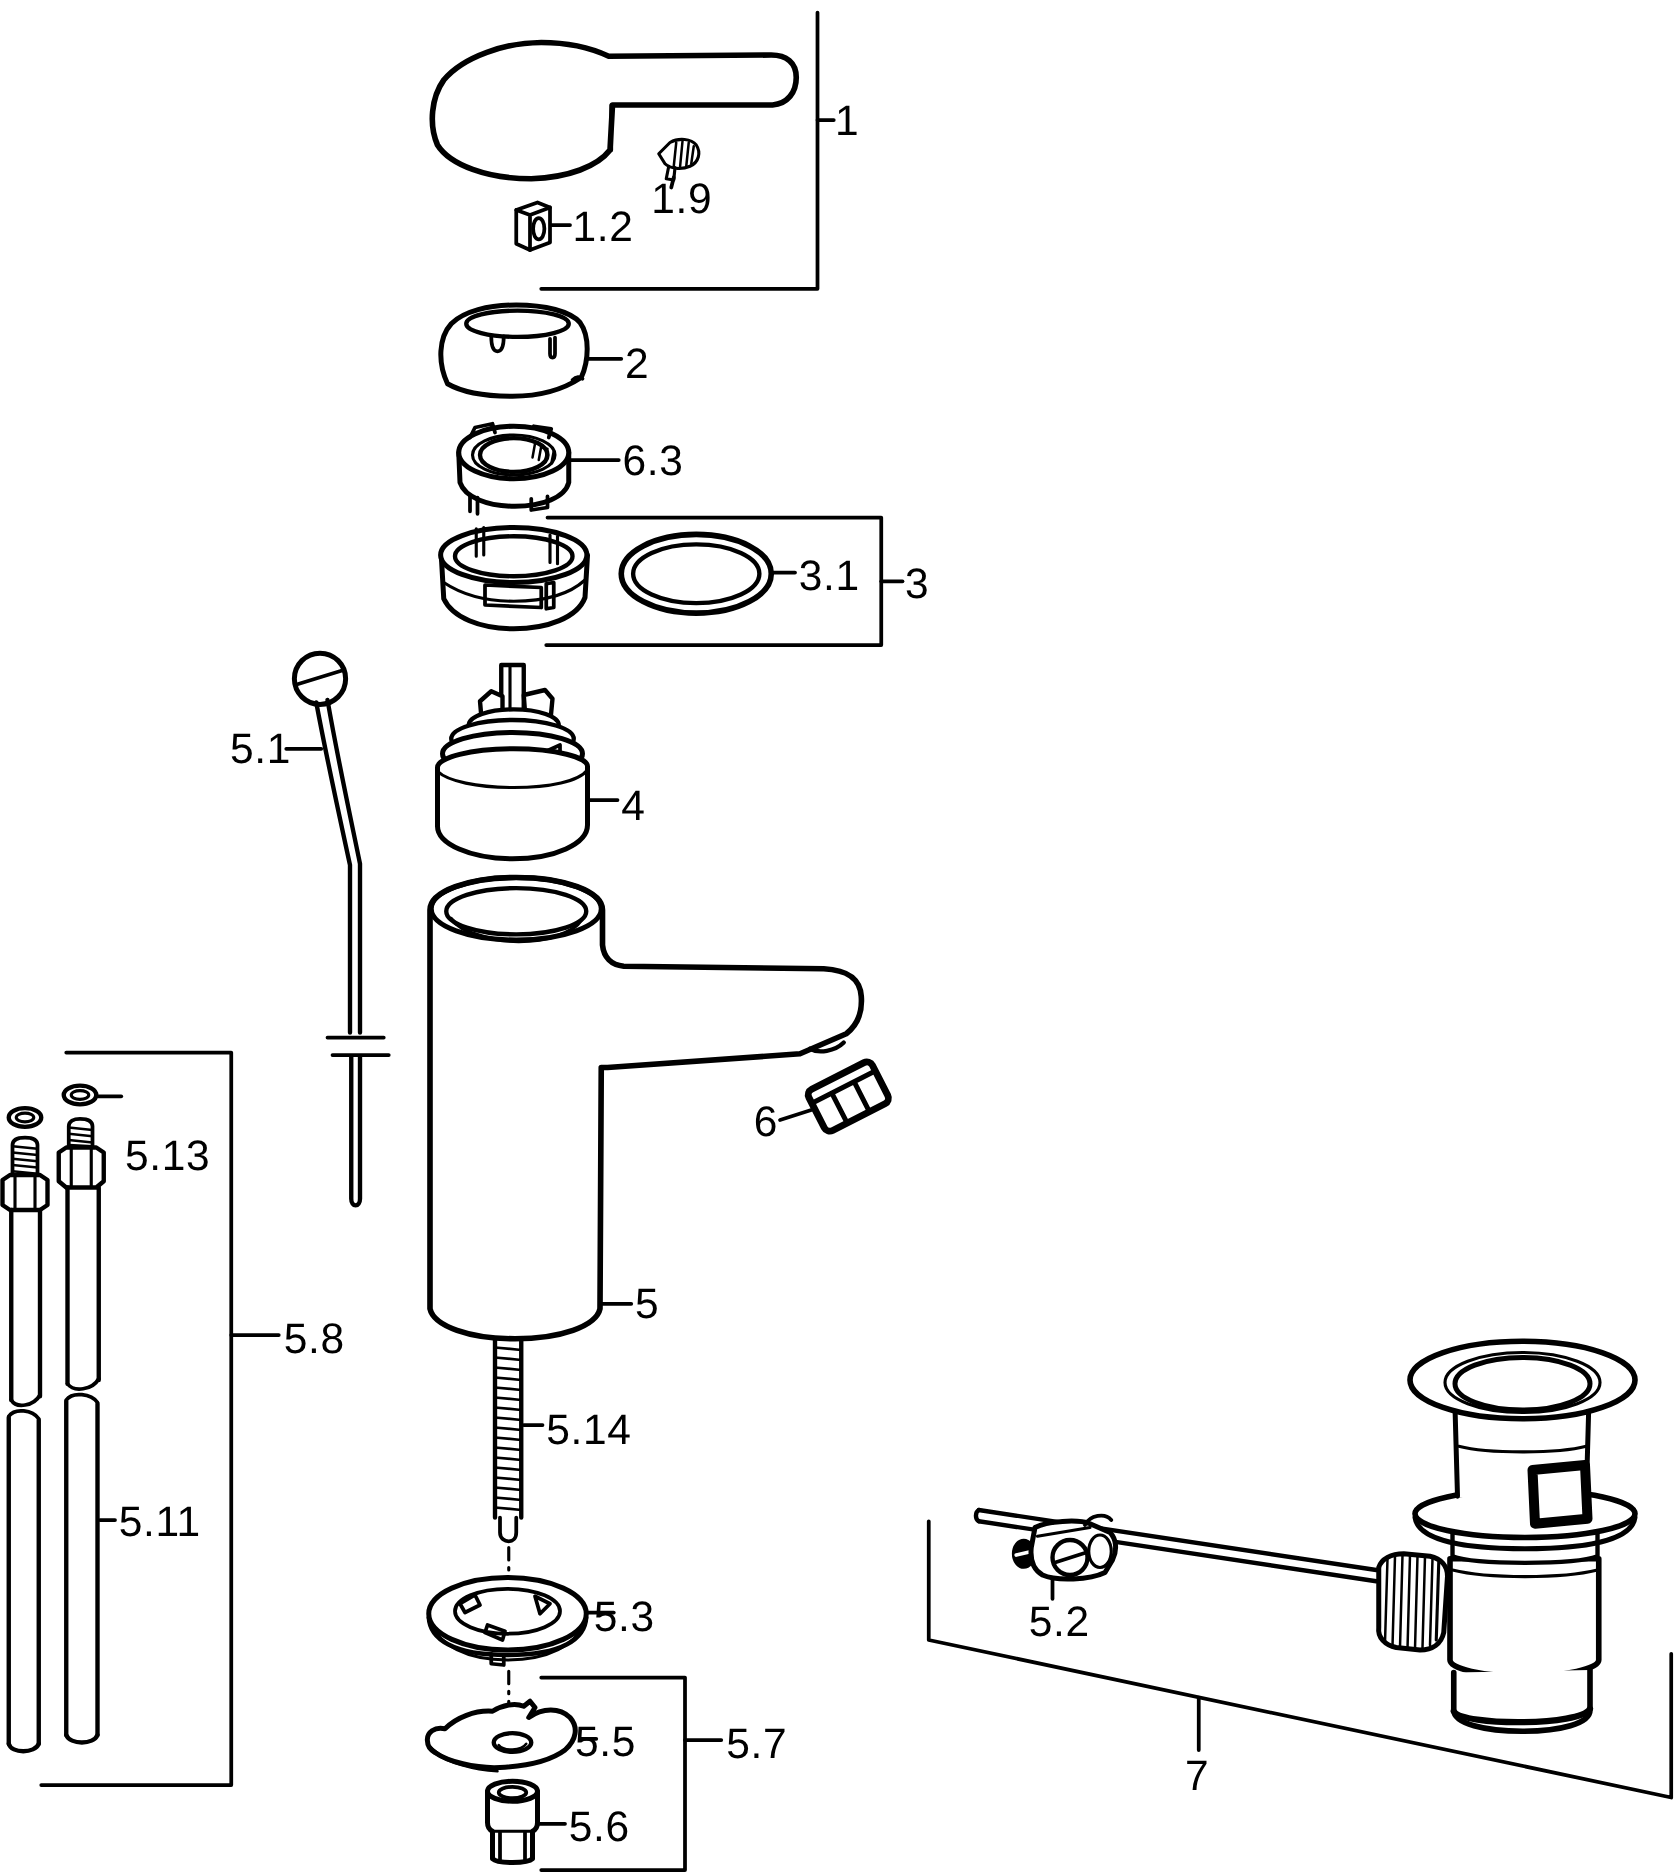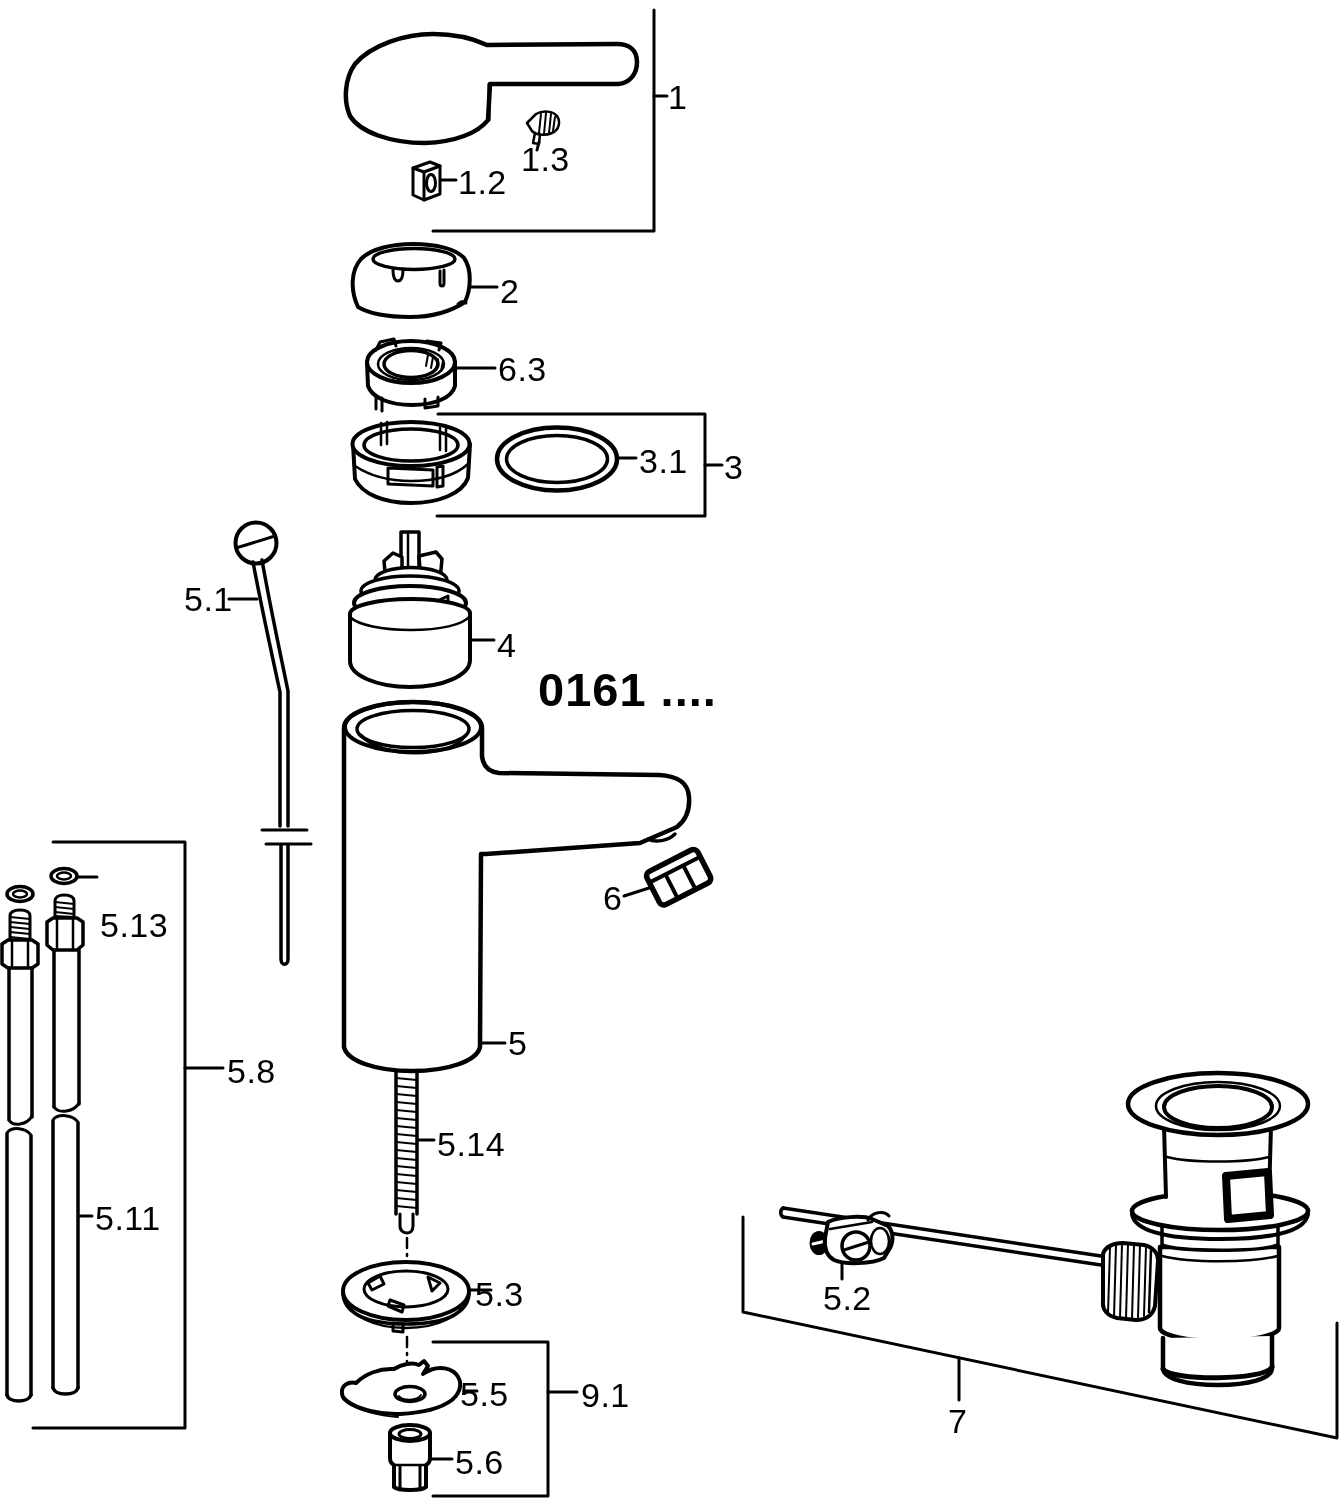--- a/index.html
+++ b/index.html
@@ -274,36 +274,35 @@
     <path stroke-width="2.5" d="M830,1229 L872,1222"></path>
     <path stroke-width="3" d="M868,1220 C872,1212 884,1210 889,1216"></path>
     <ellipse cx="880" cy="1241" rx="9" ry="13" stroke-width="2.5"></ellipse>
     <circle cx="856" cy="1246" r="14" fill="#fff" stroke-width="3.5"></circle>
     <path stroke-width="3" d="M844,1250 L869,1242"></path>
   </g>
 
 </svg>
 
   <div class="lbl" style="left:668px;top:80px">1</div>
-  <div class="lbl" style="left:521px;top:142px">1.3</div>
+  <div class="lbl" style="left:521px;top:142px">1.9</div>
   <div class="lbl" style="left:458px;top:165px">1.2</div>
   <div class="lbl" style="left:500px;top:274px">2</div>
   <div class="lbl" style="left:498px;top:352px">6.3</div>
   <div class="lbl" style="left:639px;top:444px">3.1</div>
   <div class="lbl" style="left:724px;top:450px">3</div>
   <div class="lbl" style="left:497px;top:628px">4</div>
   <div class="lbl" style="left:184px;top:582px">5.1</div>
   <div class="lbl" style="left:603px;top:881px">6</div>
   <div class="lbl" style="left:508px;top:1026px">5</div>
   <div class="lbl" style="left:100px;top:908px">5.13</div>
   <div class="lbl" style="left:227px;top:1054px">5.8</div>
   <div class="lbl" style="left:95px;top:1201px">5.11</div>
   <div class="lbl" style="left:437px;top:1127px">5.14</div>
   <div class="lbl" style="left:475px;top:1277px">5.3</div>
   <div class="lbl" style="left:460px;top:1377px">5.5</div>
-  <div class="lbl" style="left:581px;top:1378px">9.1</div>
+  <div class="lbl" style="left:581px;top:1378px">5.7</div>
   <div class="lbl" style="left:455px;top:1445px">5.6</div>
   <div class="lbl" style="left:823px;top:1281px">5.2</div>
   <div class="lbl" style="left:948px;top:1404px">7</div>
 
-  <div class="model" style="left:538px;top:662px">0161 ....</div>
 
 </div>
 
 </body></html>

